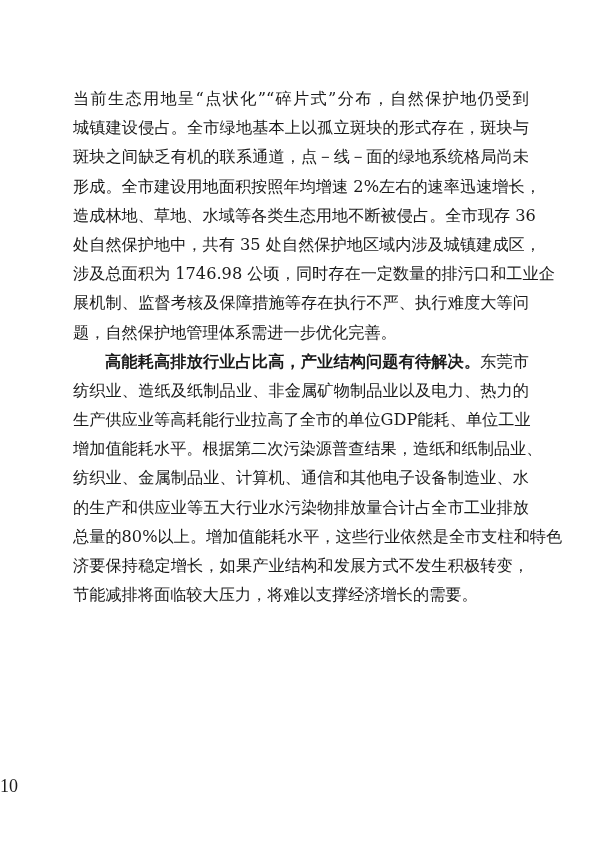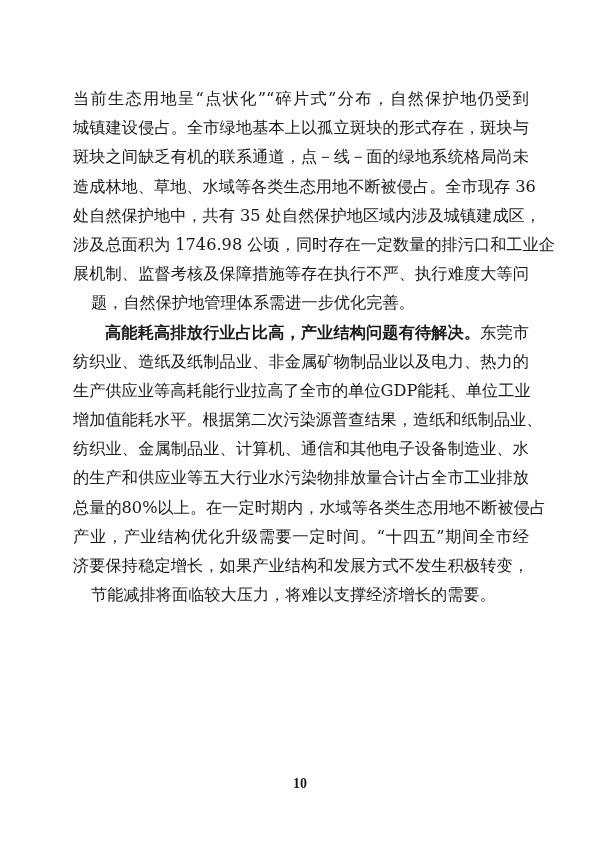--- a/index.html
+++ b/index.html
@@ -2,48 +2,48 @@
 <html><head>
 <meta charset="utf-8">
 <style>
   html, body { margin: 0; padding: 0; background: #ffffff; }
   body { width: 600px; height: 848px; position: relative; overflow: hidden;
          font-family: "DejaVu Serif", "Liberation Serif", serif; color: #1a1a1a; }
   .page { position: absolute; left: 0; top: 0; width: 600px; height: 848px; background: #fff; }
   .body-text { position: absolute; left: 73px; top: 84px; width: 456px; }
   .line { height: 29.2px; line-height: 29.2px; font-size: 16.2px; white-space: nowrap;
           text-align: justify; text-align-last: justify; letter-spacing: 0; }
-  .line.last { text-align-last: left; margin-left: 18px; }
+  .line.last { text-align-last: left; }
   .indent { padding-left: 32px; }
   .bold { font-weight: bold; margin-top: 20px; }
-  .page-number { position: absolute; left: 0; width: 600px; top: 776px; text-align: center;
-                 font-family: "Liberation Serif", serif; font-size: 14px; font-weight: bold; }
+  .page-number { position: absolute; left: 0; width: 600px; top: 776px; 
+                 font-family: "Liberation Serif", serif; font-size: 18px; }
 </style>
 </head>
 <body>
 
 <div class="page">
   <div class="body-text">
     <div>
       <div class="line">当前生态用地呈“点状化”“碎片式”分布，自然保护地仍受到</div>
       <div class="line">城镇建设侵占。全市绿地基本上以孤立斑块的形式存在，斑块与</div>
       <div class="line">斑块之间缺乏有机的联系通道，点－线－面的绿地系统格局尚未</div>
+      <div class="line">形成。全市建设用地面积按照年均增速 2%左右的速率迅速增长，</div>
       <div class="line">造成林地、草地、水域等各类生态用地不断被侵占。全市现存 36</div>
       <div class="line">处自然保护地中，共有 35 处自然保护地区域内涉及城镇建成区，</div>
       <div class="line">涉及总面积为 1746.98 公顷，同时存在一定数量的排污口和工业企</div>
       <div class="line">展机制、监督考核及保障措施等存在执行不严、执行难度大等问</div>
       <div class="line last">题，自然保护地管理体系需进一步优化完善。</div>
     </div>
     <div>
       <div class="line indent"><span class="bold">高能耗高排放行业占比高，产业结构问题有待解决。</span><span>东莞市</span></div>
       <div class="line">纺织业、造纸及纸制品业、非金属矿物制品业以及电力、热力的</div>
       <div class="line">生产供应业等高耗能行业拉高了全市的单位GDP能耗、单位工业</div>
       <div class="line">增加值能耗水平。根据第二次污染源普查结果，造纸和纸制品业、</div>
       <div class="line">纺织业、金属制品业、计算机、通信和其他电子设备制造业、水</div>
       <div class="line">的生产和供应业等五大行业水污染物排放量合计占全市工业排放</div>
-      <div class="line">总量的80%以上。在一定时期内，水域等各类生态用地不断被侵占</div>
-      <div class="line">产业，产业结构优化升级需要一定时间。“十四五”期间全市经</div>
+      <div class="line">总量的80%以上。增加值能耗水平，这些行业依然是全市支柱和特色</div>
       <div class="line">济要保持稳定增长，如果产业结构和发展方式不发生积极转变，</div>
       <div class="line last">节能减排将面临较大压力，将难以支撑经济增长的需要。</div>
     </div>
   </div>
   <div class="page-number">10</div>
 </div>
 
 </body></html>

